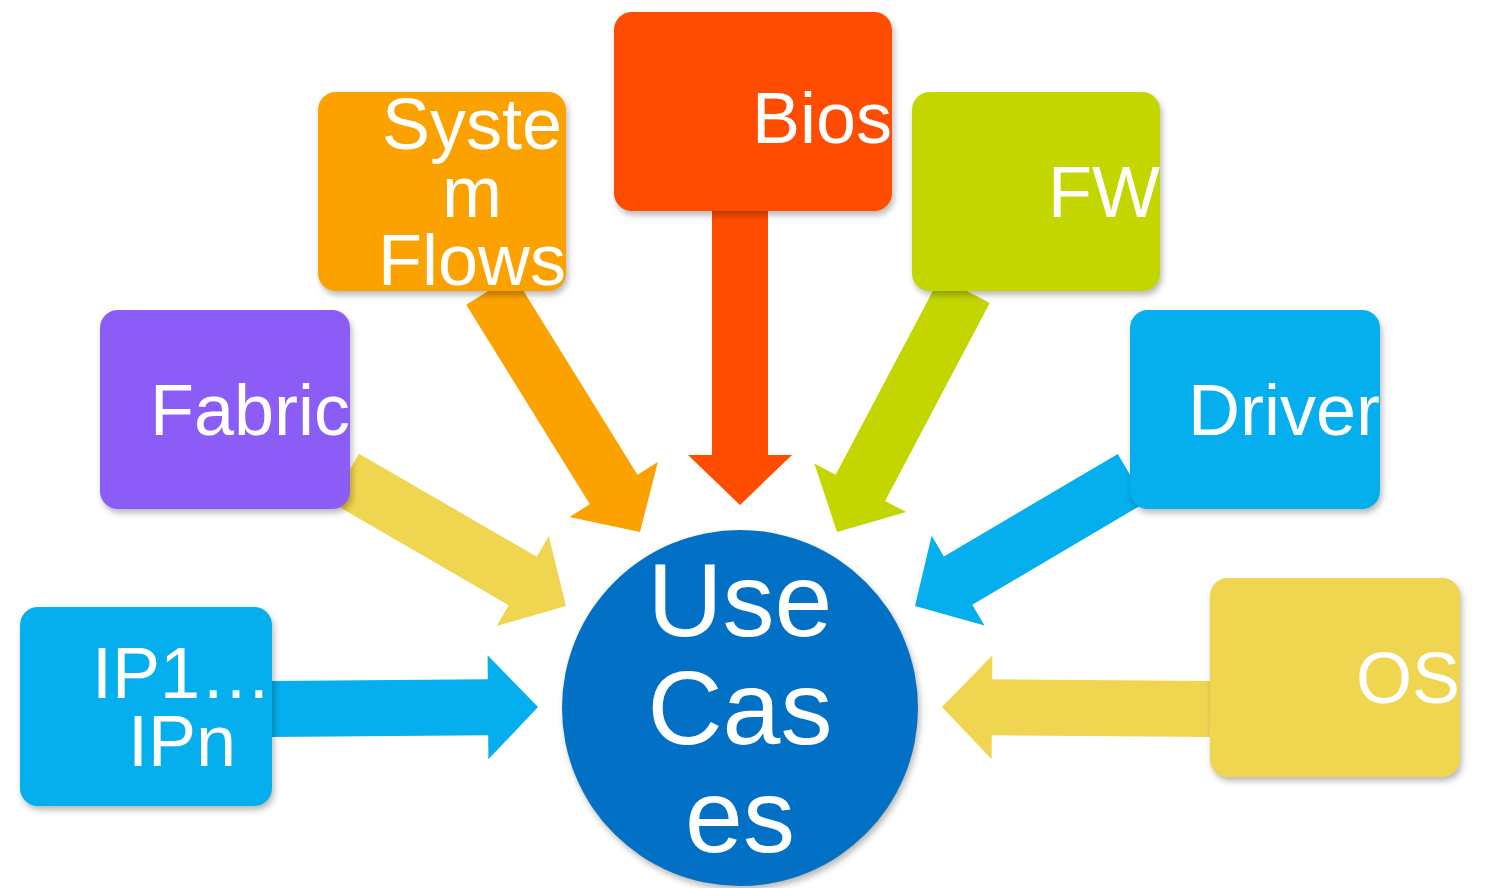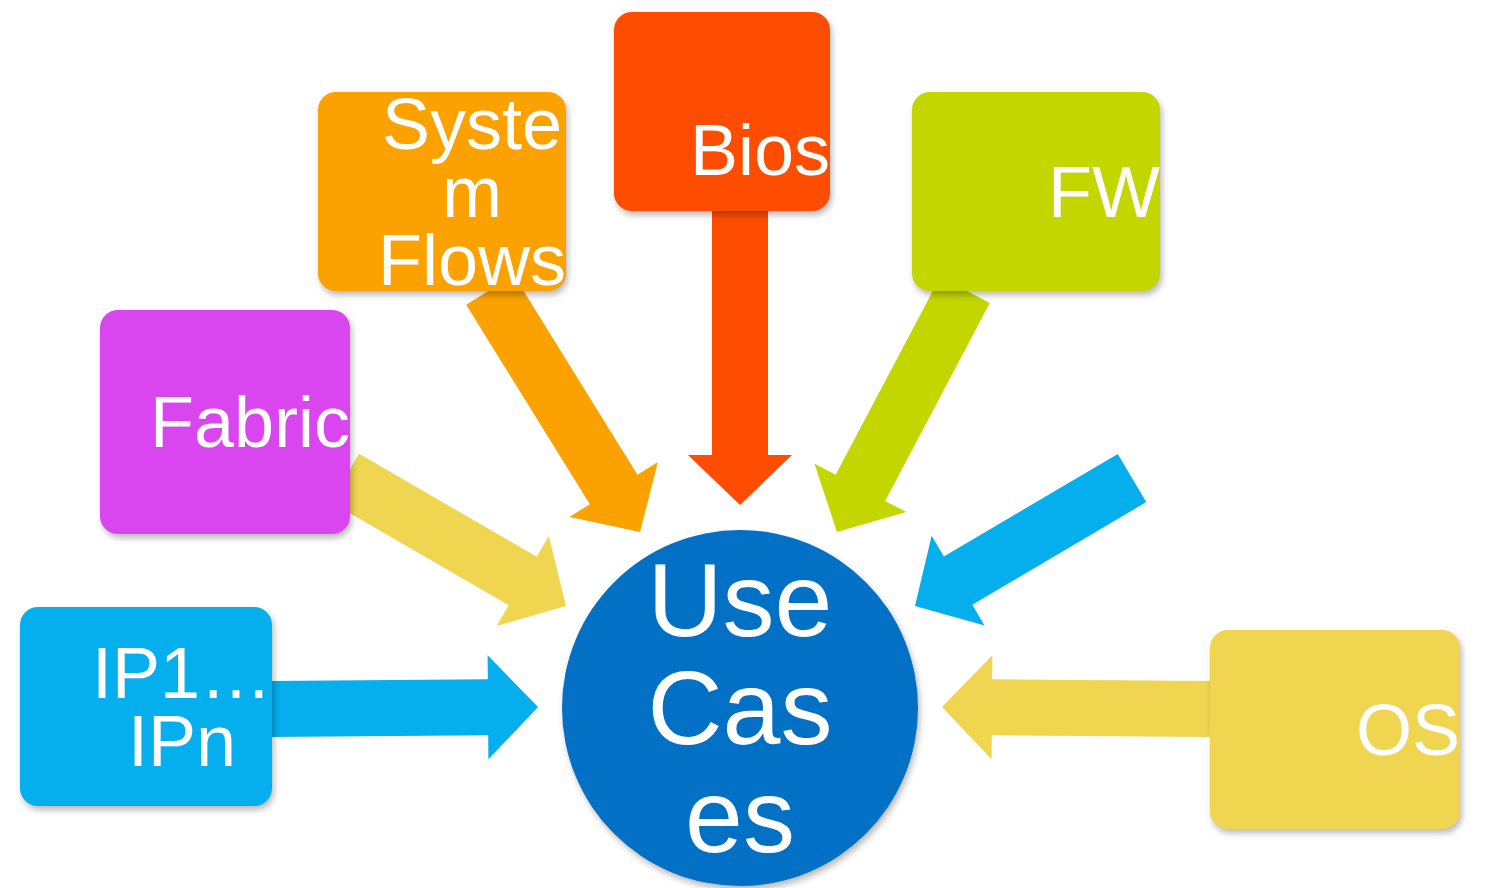--- a/index.html
+++ b/index.html
@@ -30,26 +30,27 @@
       <polygon points="330.9666629187539,502.2294335543389 508.69981728600584,605.1699030521138 496.6712426449378,625.9379889558328 566,606 548.795066089566,535.942950039717 536.766491448498,556.711035943436 359.0333370812461,453.7705664456611" fill="#EFD550"></polygon>
       <polygon points="466.200963092962,304.751469157255 589.8590538835782,504.2531889661157 569.4598793918314,516.8973053866199 640,532 657.8563021894009,462.1061342311016 637.4571276976541,474.75025065160577 513.7990369070379,275.248530842745" fill="#FBA200"></polygon>
       <polygon points="712,211 712,455 688,455 740,505 792,455 768,455 768,211" fill="#FE4D00"></polygon>
       <polygon points="940.2489644888781,276.9085432007289 835.6265659161479,474.7102655022969 814.4113926209005,463.4890168172074 837,532 906.3438102336391,512.1144277859287 885.1286369383918,500.8931791008391 989.7510355111219,303.0914567992711" fill="#C4D600"></polygon>
       <polygon points="1117.7743051589487,453.88300171478033 943.8403735254125,556.4799752129031 931.6469208045114,535.8082623970006 915,606 984.485215928416,625.385684599245 972.2917632075149,604.7139717833425 1146.2256948410513,502.11699828521967" fill="#05AEEC"></polygon>
       <polygon points="1210.2089494055888,681.0007796511063 992.2075571714704,679.3739035896576 992.386656661975,655.3745718620344 942,707 991.6105588697882,759.3716760150683 991.7896583602928,735.372344287445 1209.7910505944112,736.9992203488937" fill="#EFD550"></polygon>
     </svg>
 
   <div class="node" id="node-ip" style="left: 20px; top: 607px; width: 252px; height: 199px; background: rgb(5, 174, 236);"><span>IP1…
 IPn</span></div>
-  <div class="node" id="node-fabric" style="left: 100px; top: 310px; width: 250px; height: 224px; background: #d946ef;"><span>Fabric</span></div>
+  <div class="node" id="node-fabric" style="left: 100px; top: 310px; width: 250px; height: 199px; background: #8b5cf6;"><span>Fabric</span></div>
   <div class="node" id="node-system-flows" style="left: 318px; top: 92px; width: 248px; height: 199px; line-height: 68px; background: rgb(251, 162, 0);"><span>Syste
 m
 Flows</span></div>
-  <div class="node" id="node-bios" style="left: 614px; top: 12px; width: 216px; height: 199px; align-items: flex-start; padding-top: 104px; background: rgb(254, 77, 0);"><span>Bios</span></div>
+  <div class="node" id="node-bios" style="left: 614px; top: 12px; width: 278px; height: 199px; align-items: flex-start; padding-top: 72px; background: rgb(254, 77, 0);"><span>Bios</span></div>
   <div class="node" id="node-fw" style="left: 912px; top: 92px; width: 248px; height: 199px; background: rgb(196, 214, 0);"><span>FW</span></div>
-  <div class="node" id="node-os" style="left: 1210px; top: 630px; width: 250px; height: 199px; background: rgb(239, 213, 80);"><span>OS</span></div>
+  <div class="node" id="node-driver" style="left: 1130px; top: 310px; width: 250px; height: 199px; background: rgb(5, 174, 236);"><span>Driver</span></div>
+  <div class="node" id="node-os" style="left: 1210px; top: 578px; width: 250px; height: 199px; background: rgb(239, 213, 80);"><span>OS</span></div>
 
   <div class="hub" id="hub" style="background: rgb(2, 112, 196);">
     <span>Use
 Cas
 es</span>
   </div>
 </div>
 
 </body></html>

